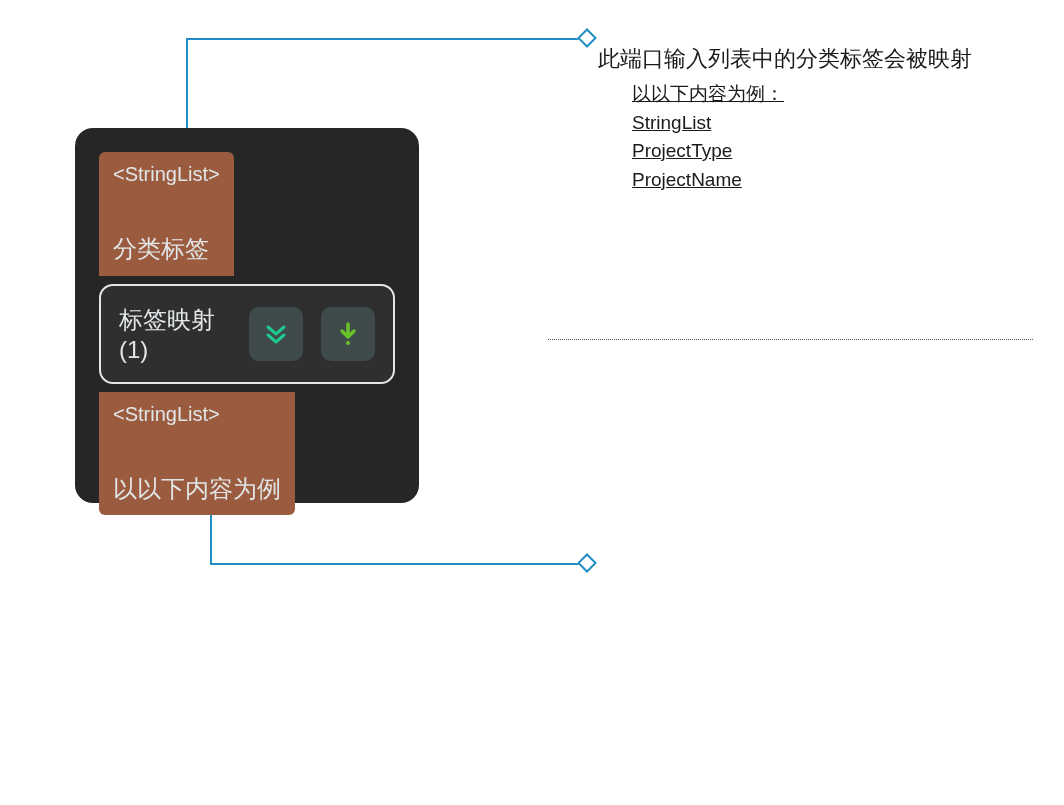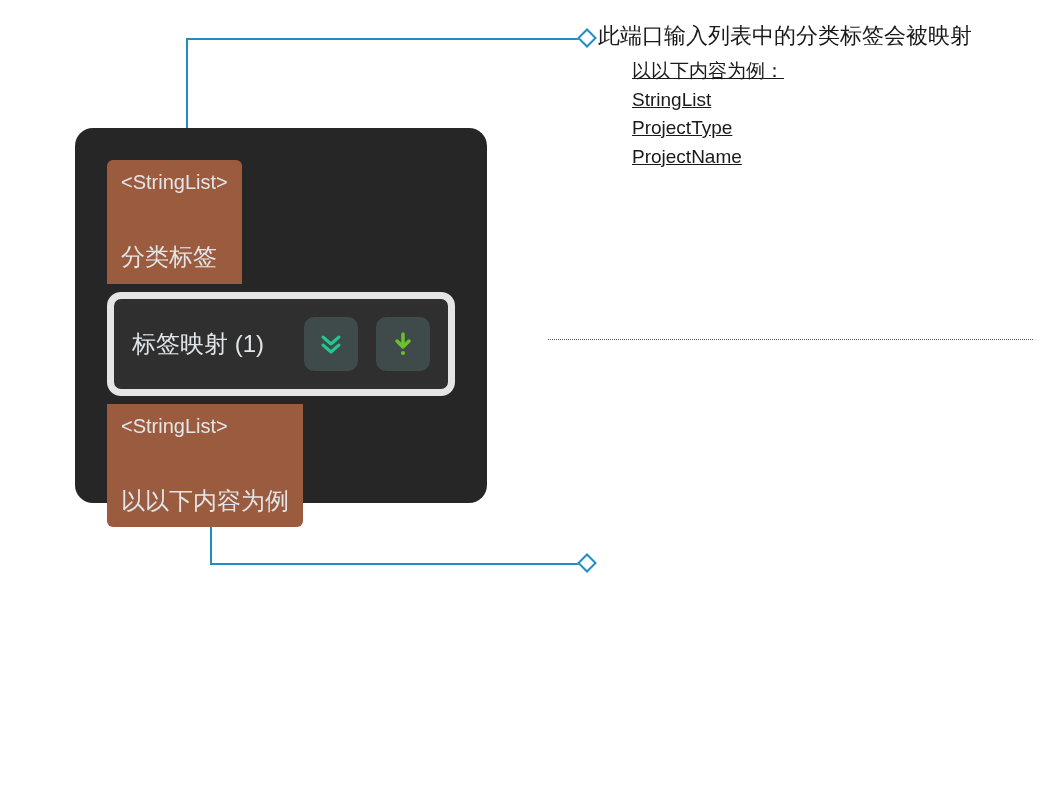--- a/index.html
+++ b/index.html
@@ -18,25 +18,25 @@
       position: relative;
       width: 100%;
       height: 100%;
     }
     
     
     .node-panel {
       position: absolute;
       left: 75px;
       top: 128px;
-      width: 412px;
+      width: 344px;
       height: 375px;
       background: #262626;
       border-radius: 18px;
-      padding: 32px;
+      padding: 24px;
     }
     
     .port-input {
       background: #9a5b3f;
       border-radius: 6px 6px 0 0;
       padding: 8px 14px 10px 14px;
       display: inline-block;
       color: #e2e6e8;
       font-size: 22px;
       line-height: 1.4;
@@ -46,21 +46,21 @@
       font-size: 20px;
     }
     .port-label {
       display: block;
       font-size: 24px;
       margin-top: 44px;
     }
     
     .center-block {
       margin-top: 8px;
-      border: 7px solid #e5e5e5;
+      border: 2px solid #e5e5e5;
       border-radius: 14px;
       padding: 18px 18px;
       display: flex;
       align-items: center;
       gap: 18px;
       background: #2f2f2f;
     }
     .center-label {
       color: #e2e6e8;
       font-size: 24px;
@@ -175,21 +175,21 @@
         </svg>
       </div>
     </div>
     
     <div class="port-output">
       <span class="port-type">&lt;StringList&gt;</span>
       <span class="port-label">以以下内容为例</span>
     </div>
   </div>
 
-  <div class="callout" style="left:598px; top:21px; width:440px;">
+  <div class="callout" style="left:598px; top:44px; width:440px;">
     <div class="callout-title">此端口输入列表中的分类标签会被映射</div>
     <div class="callout-body">
       <div>以以下内容为例：</div>
       <div>StringList</div>
       <div>ProjectType</div>
       <div>ProjectName</div>
     </div>
   </div>
 
 

